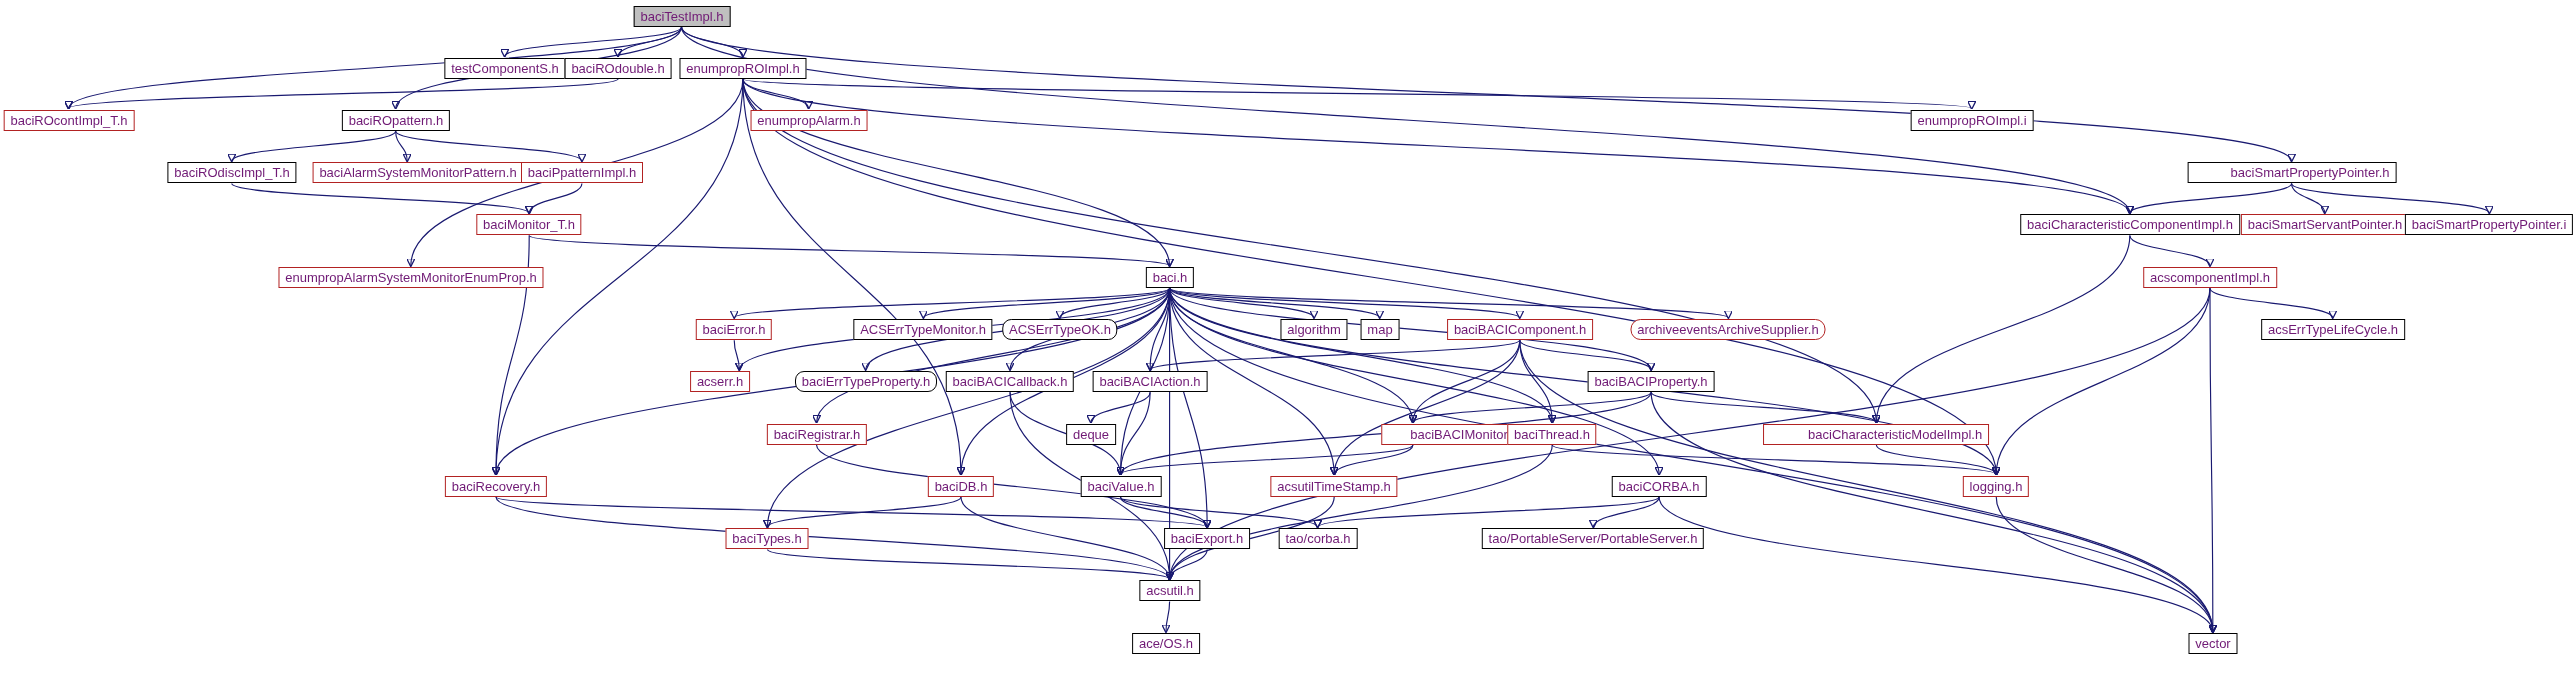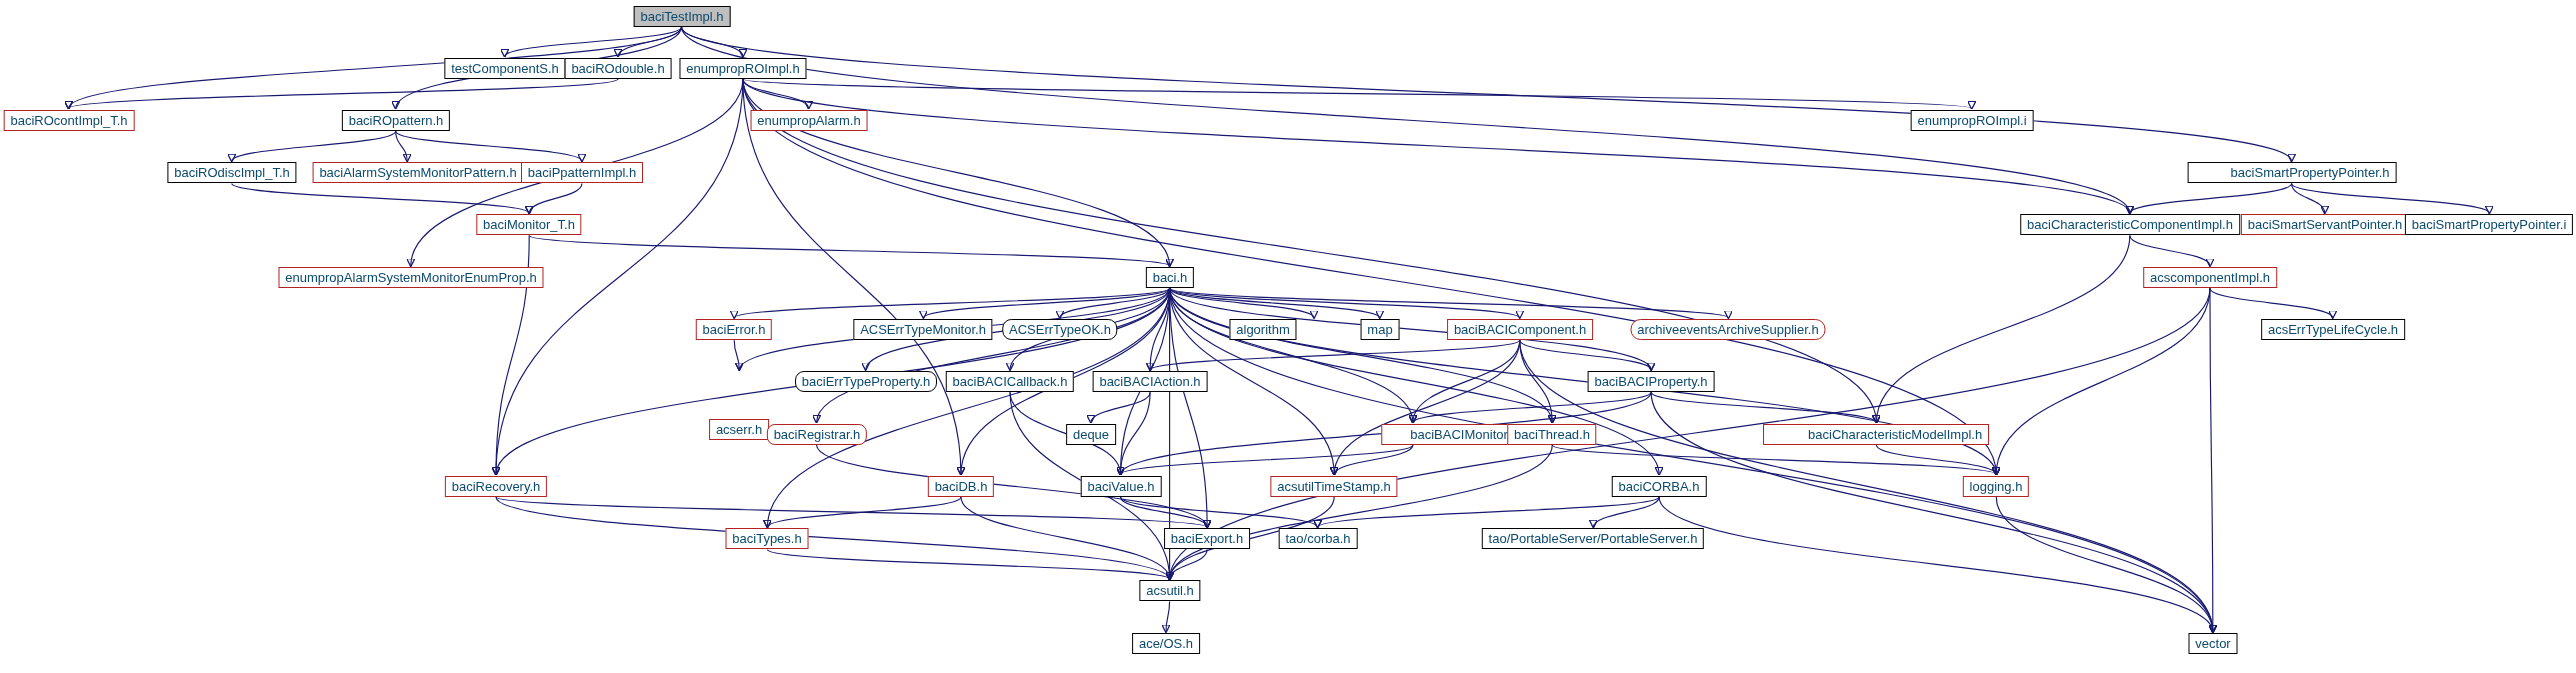--- a/index.html
+++ b/index.html
@@ -22,21 +22,21 @@
     stroke-width: 1.6;
     marker-end: url(#arrowhead);
   }
   .node {
     position: absolute;
     transform: translateX(-50%);
     box-sizing: content-box;
     white-space: nowrap;
     background: var(--node-fill, #ffffff);
     border: 0.7px solid var(--node-border, #000000);
-    color: #0c4a6e;
+    color: #701a75;
     font-size: 13px;
     line-height: 15px;
     height: 15px;
     padding: 2.2px 5.8px;
     text-align: center;
     z-index: 2;
   }
   .node.root {
     background: var(--root-fill, #bfbfbf);
   }
@@ -166,31 +166,31 @@
       <div class="node truncated" style="left: 529px; top: 214px;">baciMonitor_T.h</div>
       <div class="node" style="left: 2130px; top: 214px;">baciCharacteristicComponentImpl.h</div>
       <div class="node truncated" style="left: 2325px; top: 214px;">baciSmartServantPointer.h</div>
       <div class="node" style="left: 2489px; top: 214px;">baciSmartPropertyPointer.i</div>
       <div class="node truncated" style="left: 411px; top: 267px;">enumpropAlarmSystemMonitorEnumProp.h</div>
       <div class="node" style="left: 1170px; top: 267px;">baci.h</div>
       <div class="node truncated" style="left: 2210px; top: 267px;">acscomponentImpl.h</div>
       <div class="node truncated" style="left: 734px; top: 319px;">baciError.h</div>
       <div class="node" style="left: 923px; top: 319px;">ACSErrTypeMonitor.h</div>
       <div class="node" style="left: 1060px; top: 319px; border-radius: 9px;">ACSErrTypeOK.h</div>
-      <div class="node" style="left: 1263px; top: 319px;">algorithm</div>
+      <div class="node" style="left: 1314px; top: 319px;">algorithm</div>
       <div class="node" style="left: 1380px; top: 319px;">map</div>
       <div class="node truncated" style="left: 1520px; top: 319px;">baciBACIComponent.h</div>
       <div class="node truncated" style="left: 1728px; top: 319px; border-radius: 10px;">archiveeventsArchiveSupplier.h</div>
       <div class="node" style="left: 2333px; top: 319px;">acsErrTypeLifeCycle.h</div>
-      <div class="node truncated" style="left: 739px; top: 371px; margin-top: 48px;">acserr.h</div>
+      <div class="node truncated" style="left: 720px; top: 371px;">acserr.h</div>
       <div class="node" style="left: 866px; top: 371px; border-radius: 9px;">baciErrTypeProperty.h</div>
       <div class="node" style="left: 1010px; top: 371px;">baciBACICallback.h</div>
       <div class="node" style="left: 1150px; top: 371px;">baciBACIAction.h</div>
       <div class="node" style="left: 1651px; top: 371px;">baciBACIProperty.h</div>
-      <div class="node truncated" style="left: 817px; top: 424px; border-radius: 8px;">baciRegistrar.h</div>
+      <div class="node truncated" style="left: 817px; top: 424px;">baciRegistrar.h</div>
       <div class="node" style="left: 1091px; top: 424px;">deque</div>
       <div class="node truncated" style="left: 1453px; top: 424px; padding-left: 28px;">baciBACIMonitor.h</div>
       <div class="node truncated" style="left: 1552px; top: 424px;">baciThread.h</div>
       <div class="node truncated" style="left: 1876px; top: 424px; padding-left: 44px;">baciCharacteristicModelImpl.h</div>
       <div class="node truncated" style="left: 496px; top: 476px;">baciRecovery.h</div>
       <div class="node truncated" style="left: 961px; top: 476px;">baciDB.h</div>
       <div class="node" style="left: 1121px; top: 476px;">baciValue.h</div>
       <div class="node truncated" style="left: 1334px; top: 476px;">acsutilTimeStamp.h</div>
       <div class="node" style="left: 1659px; top: 476px;">baciCORBA.h</div>
       <div class="node truncated" style="left: 1996px; top: 476px;">logging.h</div>

